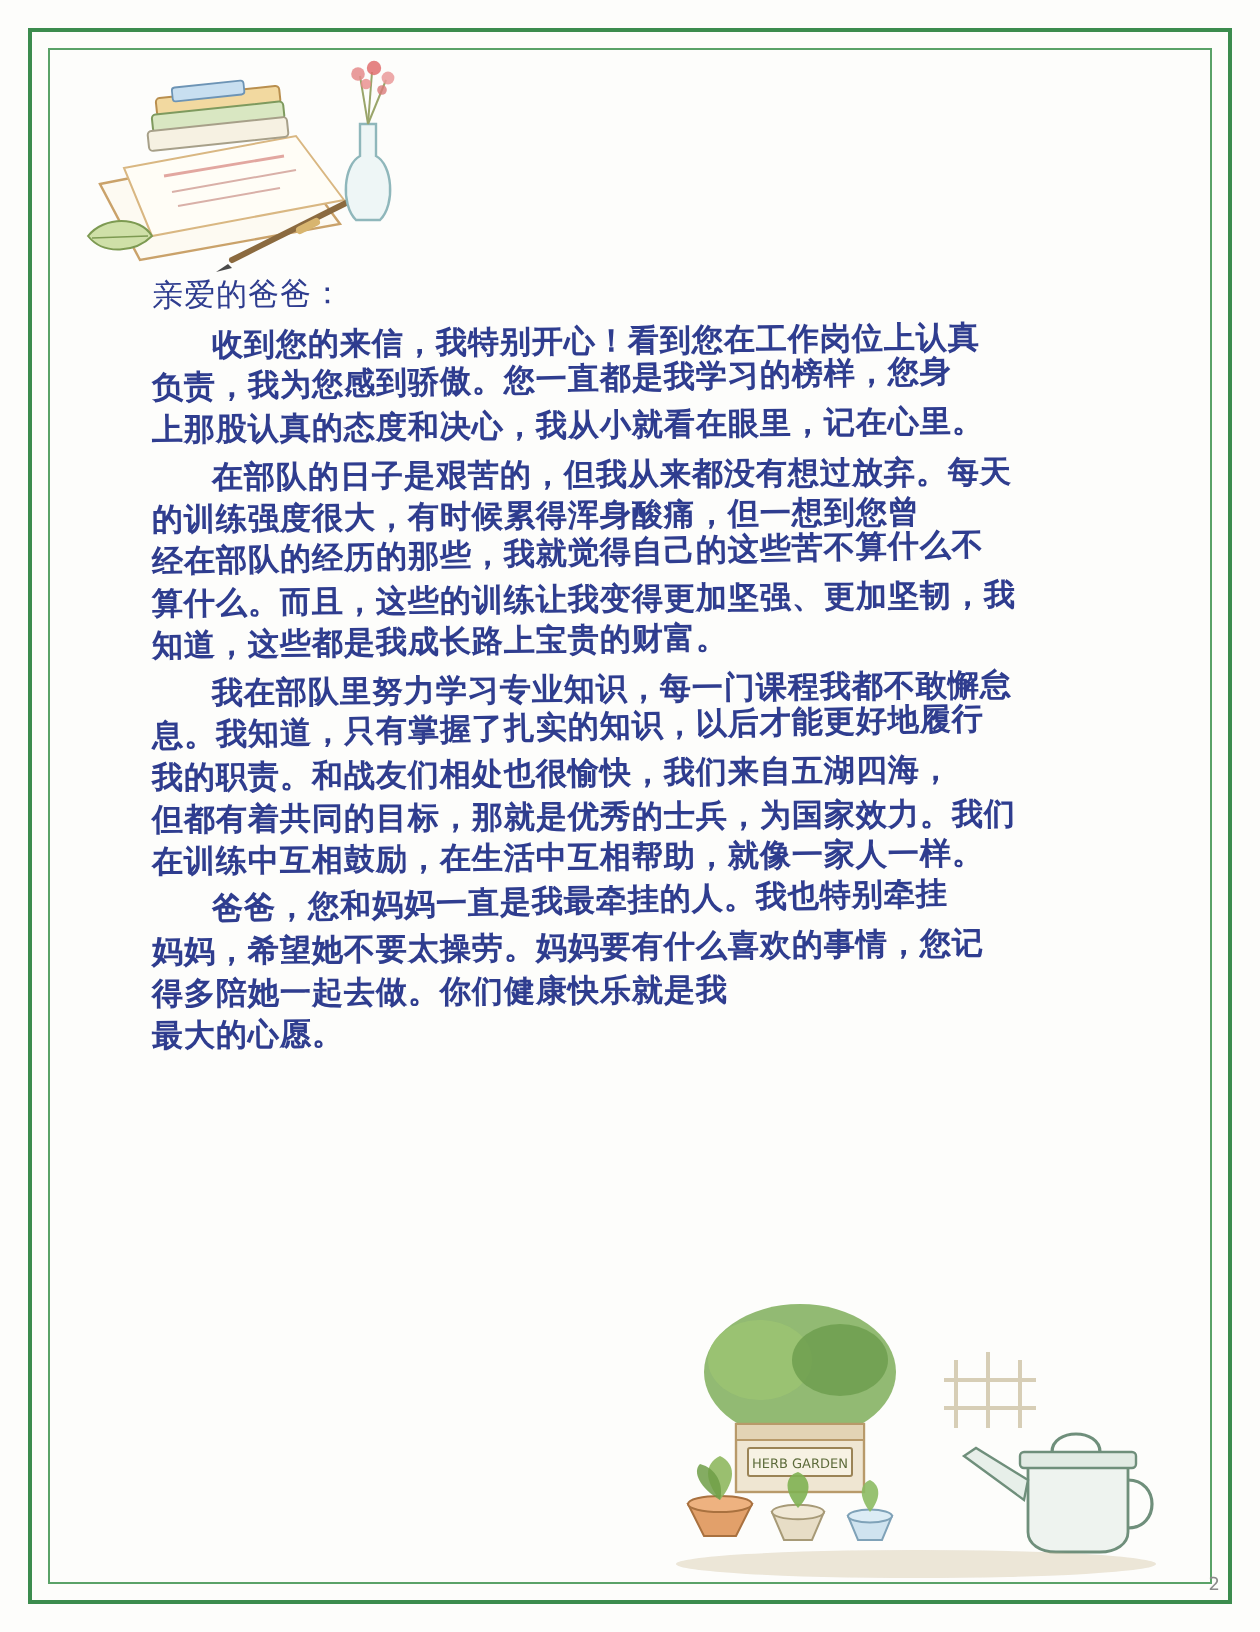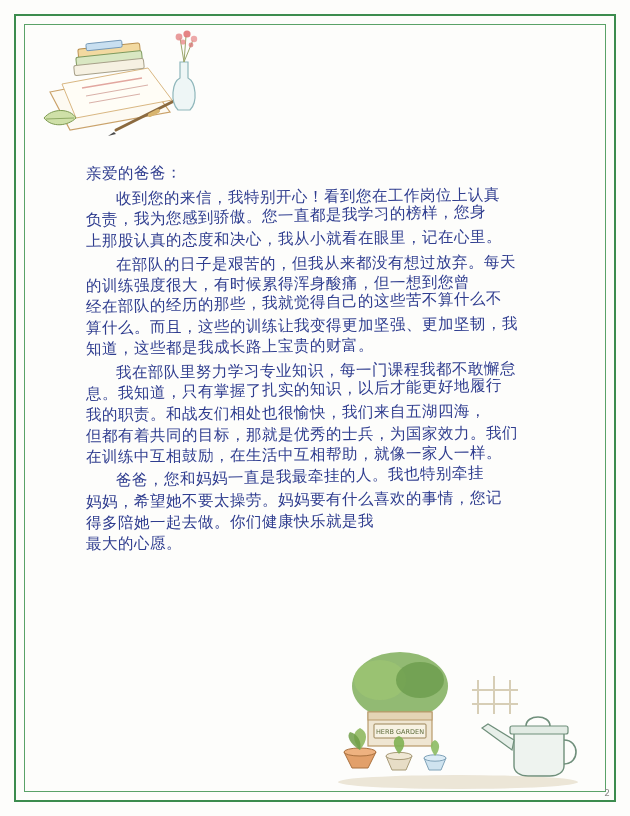--- a/index.html
+++ b/index.html
@@ -56,40 +56,40 @@
     right: 42px;
     bottom: 26px;
     width: 260px;
     height: 150px;
     pointer-events: none;
   }
 
   
   .letter {
     position: absolute;
-    left: 86px;
+    left: 76px;
     top: 138px;
     width: 470px;
     height: 580px;
-    margin-top: 26px;
   }
   .line {
     font-family: "DejaVu Sans", sans-serif;
     font-size: 15.5px;
     line-height: 21px;
     color: #2f3d8f;
     letter-spacing: 0.5px;
     white-space: nowrap;
     transform-origin: left center;
   }
   .salutation {
     margin-bottom: 4px;
   }
   .para {
     margin-top: 3px;
+    font-weight: bold;
   }
   
   .s1 { transform: rotate(-0.9deg); }
   .s2 { transform: rotate(-0.6deg); }
   .s3 { transform: rotate(-1.2deg); }
   .s4 { transform: rotate(-0.4deg); }
   .s5 { transform: rotate(-0.8deg); }
   .indent { padding-left: 30px; }
 
   .page-number {

